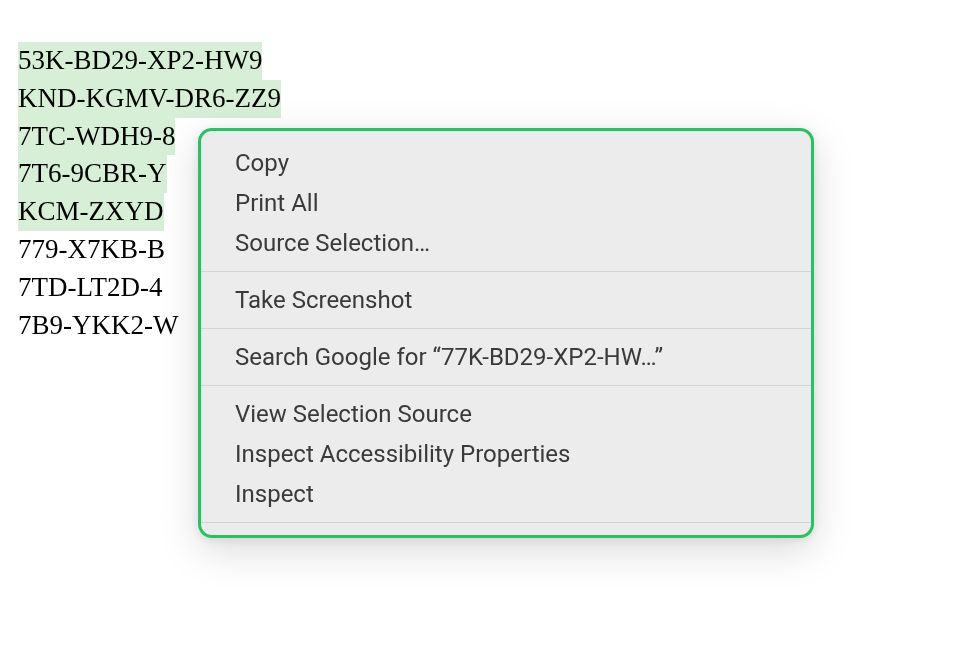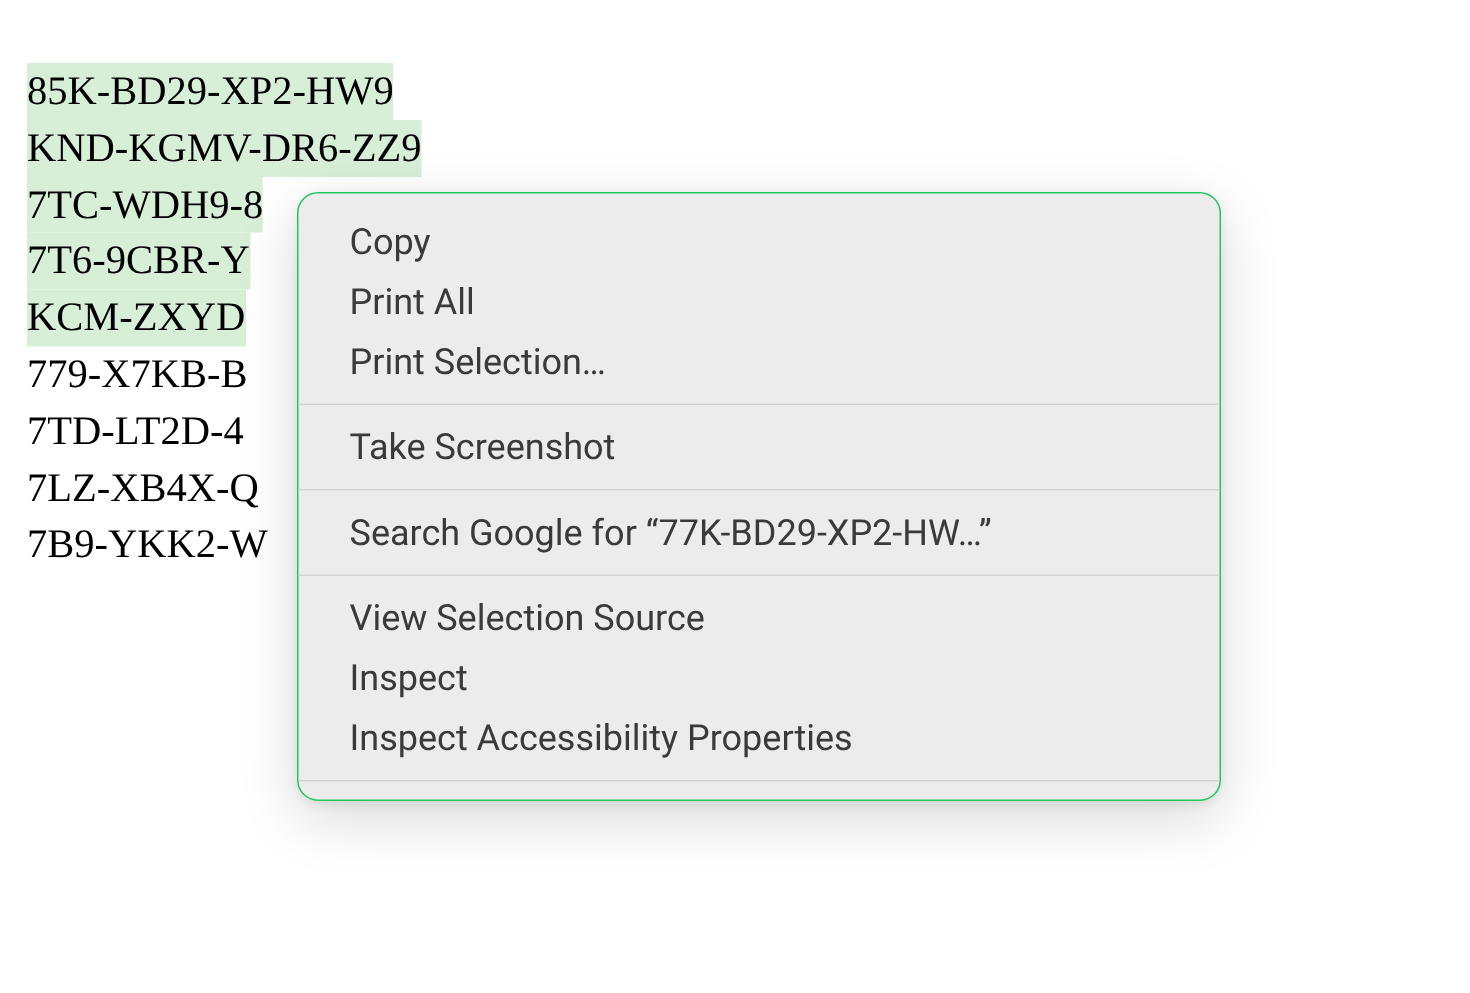--- a/index.html
+++ b/index.html
@@ -28,21 +28,21 @@
     }
     .code-line.highlighted {
       background-color: #d7efd7;
     }
     .context-menu {
       position: absolute;
       top: 128px;
       left: 198px;
       width: 616px;
       background: #ececec;
-      border: 1px solid #22c55e;
+      border: 3px solid #22c55e;
       border-radius: 14px;
       box-shadow: 0 12px 40px rgba(0,0,0,0.15), 0 2px 8px rgba(0,0,0,0.08);
       padding: 8px 0;
       font-size: 24px;
       color: #3a3a3a;
     }
     .menu-group {
       padding: 4px 0;
     }
     .menu-separator {
@@ -73,61 +73,60 @@
       flex: none;
     }
     .menu-icon svg {
       display: block;
     }
   </style>
 </head>
 <body>
 
 <div class="code-list">
-  <div class="code-line highlighted">85K-BD29-XP2-HW9</div>
+  <div class="code-line highlighted">53K-BD29-XP2-HW9</div>
   <div class="code-line highlighted">KND-KGMV-DR6-ZZ9</div>
   <div class="code-line highlighted">7TC-WDH9-8</div>
   <div class="code-line highlighted">7T6-9CBR-Y</div>
   <div class="code-line highlighted">KCM-ZXYD</div>
   <div class="code-line">779-X7KB-B</div>
   <div class="code-line">7TD-LT2D-4</div>
-  <div class="code-line">7LZ-XB4X-Q</div>
   <div class="code-line">7B9-YKK2-W</div>
 </div>
 
 <div class="context-menu">
   <div class="menu-group">
     <div class="menu-item">
       <span class="label">Copy</span>
     </div>
     <div class="menu-item">
       <span class="label">Print All</span>
     </div>
     <div class="menu-item">
-      <span class="label">Print Selection…</span>
+      <span class="label">Source Selection…</span>
     </div>
   </div>
   <div class="menu-separator"></div>
   <div class="menu-group">
     <div class="menu-item">
       <span class="label">Take Screenshot</span>
     </div>
   </div>
   <div class="menu-separator"></div>
   <div class="menu-group">
     <div class="menu-item">
       <span class="label">Search Google for “77K-BD29-XP2-HW…”</span>
     </div>
   </div>
   <div class="menu-separator"></div>
   <div class="menu-group">
     <div class="menu-item">
       <span class="label">View Selection Source</span>
     </div>
     <div class="menu-item">
-      <span class="label">Inspect</span>
+      <span class="label">Inspect Accessibility Properties</span>
     </div>
     <div class="menu-item">
-      <span class="label">Inspect Accessibility Properties</span>
+      <span class="label">Inspect</span>
     </div>
   </div>
   <div class="menu-separator"></div>
 </div>
 
 </body></html>

